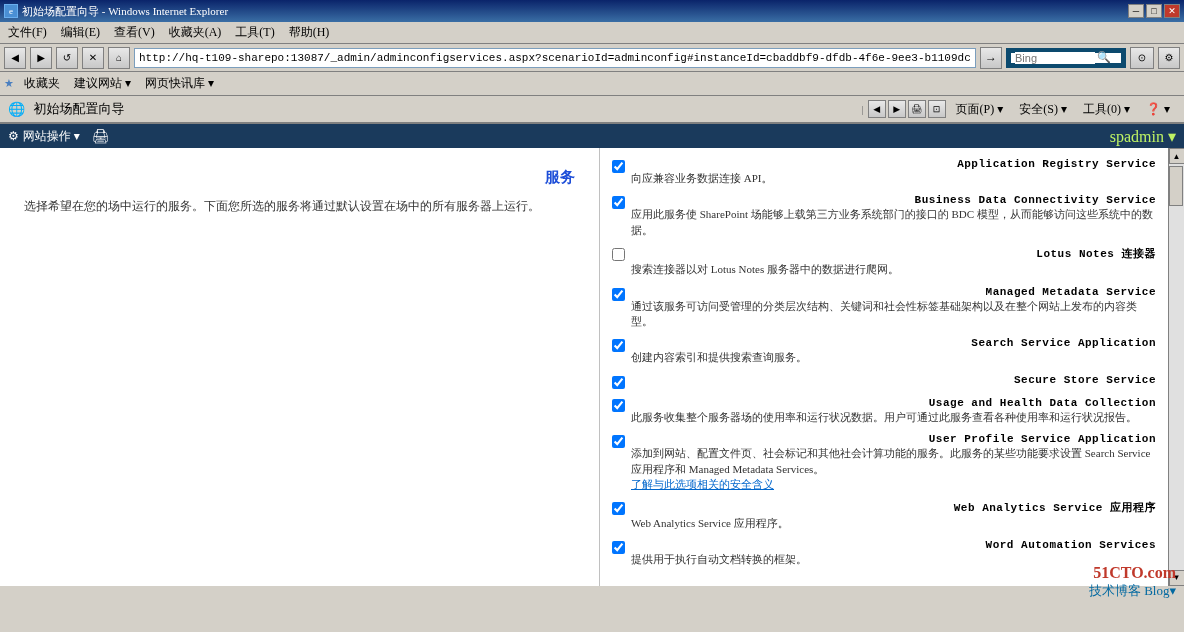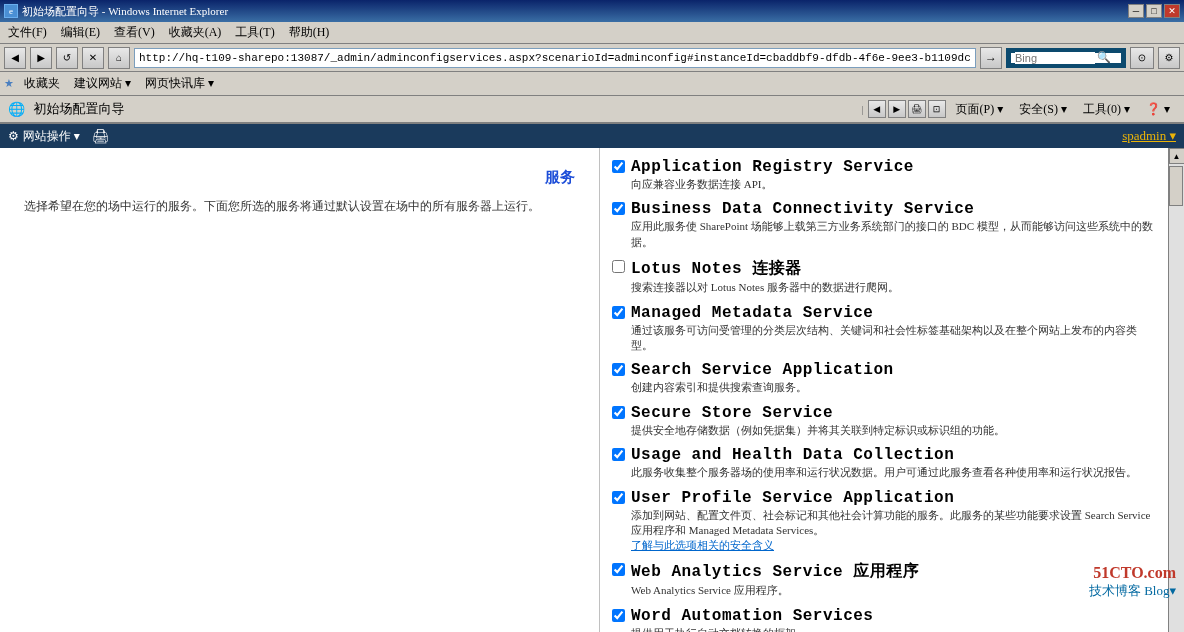--- a/index.html
+++ b/index.html
@@ -96,21 +96,21 @@
     
     .top-nav {
       background: #1a3a5c;
       height: 24px;
       display: flex;
       align-items: center;
       justify-content: space-between;
       padding: 0 8px;
     }
     .site-actions { display: flex; align-items: center; gap: 4px; color: white; font-size: 12px; cursor: pointer; }
-    .user-menu { color: #eab308; font-size: 13px; cursor: pointer; text-decoration: underline; }
+    .user-menu { color: #bef264; font-size: 16px; cursor: pointer; }
 
     
     .content-area {
       background: white;
       display: flex;
       flex: 1;
       overflow: hidden;
     }
 
     
@@ -135,25 +135,26 @@
       align-items: flex-start;
       margin-bottom: 8px;
       gap: 6px;
     }
     .service-checkbox {
       margin-top: 2px;
       flex-shrink: 0;
     }
     .service-content { flex: 1; }
     .service-name {
-      font-size: 16px;
+      font-size: 11px;
       font-weight: bold;
       color: #000;
       font-family: 'Courier New', monospace;
       letter-spacing: 0.5px;
+      text-align: right;
     }
     .service-desc {
       font-size: 11px;
       color: #333;
       line-height: 1.4;
       margin-top: 1px;
     }
     .service-link { color: #0066cc; text-decoration: underline; cursor: pointer; font-size: 11px; }
 
     
@@ -297,21 +298,20 @@
         <input type="checkbox" class="service-checkbox" checked="" style="">
         <div class="service-content">
           <div class="service-name">Search Service Application</div>
           <div class="service-desc">创建内容索引和提供搜索查询服务。</div>
         </div>
       </div>
       <div class="service-item">
         <input type="checkbox" class="service-checkbox" checked="" style="">
         <div class="service-content">
           <div class="service-name">Secure Store Service</div>
-          <div class="service-desc">提供安全地存储数据（例如凭据集）并将其关联到特定标识或标识组的功能。</div>
         </div>
       </div>
       <div class="service-item">
         <input type="checkbox" class="service-checkbox" checked="" style="">
         <div class="service-content">
           <div class="service-name">Usage and Health Data Collection</div>
           <div class="service-desc">此服务收集整个服务器场的使用率和运行状况数据。用户可通过此服务查看各种使用率和运行状况报告。</div>
         </div>
       </div>
       <div class="service-item">

